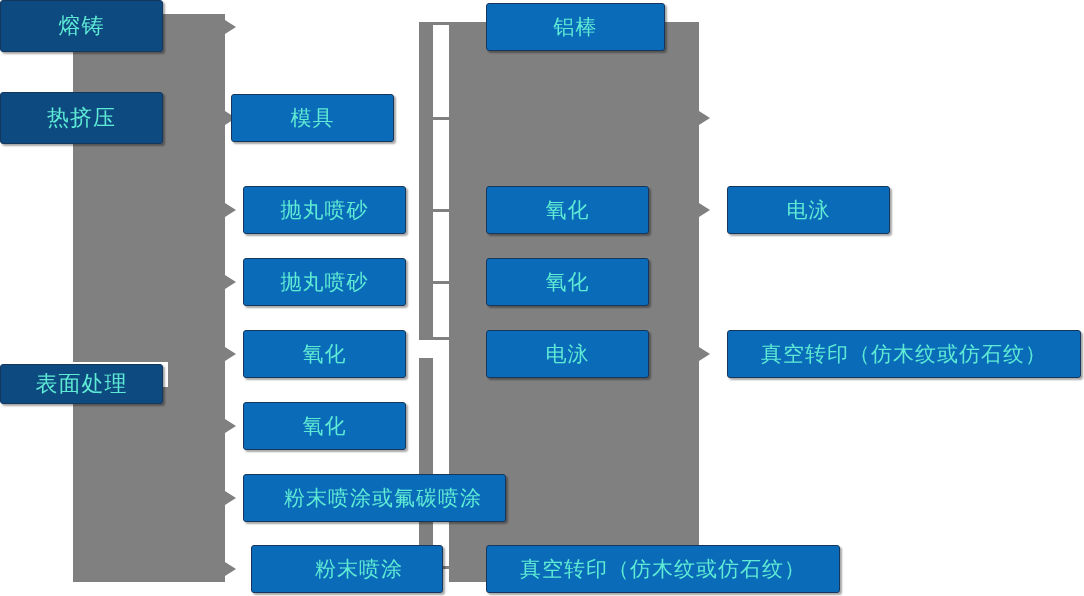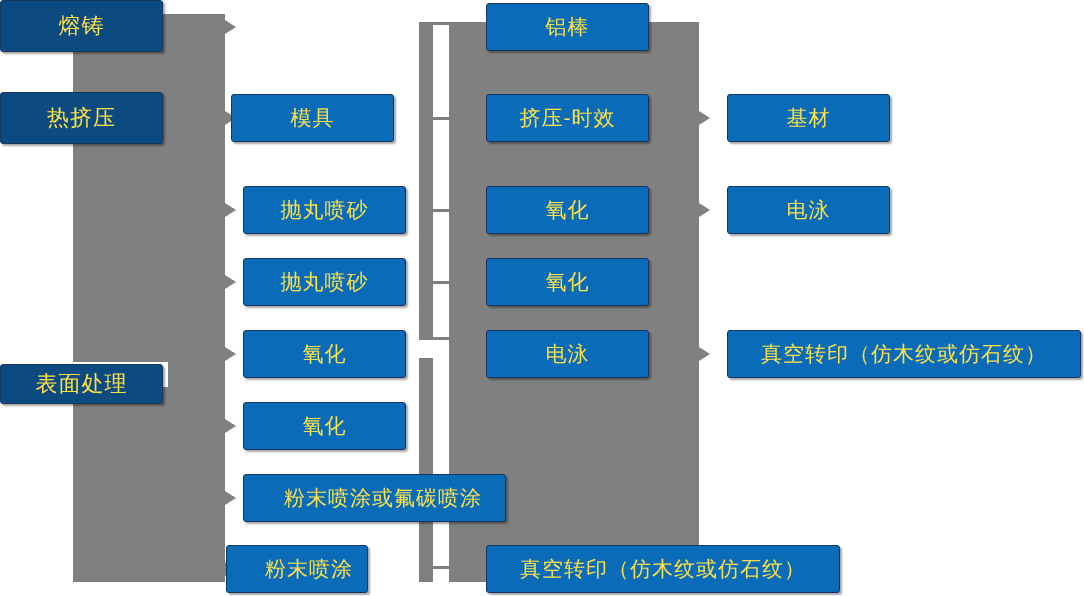--- a/index.html
+++ b/index.html
@@ -34,21 +34,21 @@
     position: absolute;
     background: #808080;
   }
   
   .box {
     position: absolute;
     box-sizing: border-box;
     display: flex;
     align-items: center;
     justify-content: center;
-    color: #fde047;
+    color: #5eead4;
     border: 1.2px solid #17365D;
     border-radius: 3px;
     box-shadow: 2px 2px 2px rgba(0,0,0,0.35);
     letter-spacing: 1px;
     line-height: 1.1;
     white-space: nowrap;
     text-align: center;
     user-select: none;
   }
   .box.dark {
@@ -117,46 +117,40 @@
   </div>
   <div class="box bright" style="left:243px; top:330px; width:163px; height:48px; font-size:21px;">
     <span class="lbl">氧化</span>
   </div>
   <div class="box bright" style="left:243px; top:402px; width:163px; height:48px; font-size:21px;">
     <span class="lbl">氧化</span>
   </div>
   <div class="box bright" style="left:243px; top:474px; width:263px; height:48px; font-size:21px;padding-left:17px;">
     <span class="lbl">粉末喷涂或氟碳喷涂</span>
   </div>
-  <div class="box bright" style="left:226px; top:545px; width:142px; height:48px; font-size:21px;padding-left:24px;">
+  <div class="box bright" style="left:251px; top:545px; width:192px; height:48px; font-size:21px;padding-left:24px;">
     <span class="lbl">粉末喷涂</span>
   </div>
 
-  <div class="box bright" style="left:486px; top:3px; width:163px; height:48px; font-size:21px;">
+  <div class="box bright" style="left:486px; top:3px; width:179px; height:48px; font-size:21px;">
     <span class="lbl">铝棒</span>
-  </div>
-  <div class="box bright" style="left:486px; top:94px; width:163px; height:48px; font-size:21px;">
-    <span class="lbl">挤压-时效</span>
   </div>
   <div class="box bright" style="left:486px; top:186px; width:163px; height:48px; font-size:21px;">
     <span class="lbl">氧化</span>
   </div>
   <div class="box bright" style="left:486px; top:258px; width:163px; height:48px; font-size:21px;">
     <span class="lbl">氧化</span>
   </div>
   <div class="box bright" style="left:486px; top:330px; width:163px; height:48px; font-size:21px;">
     <span class="lbl">电泳</span>
   </div>
   <div class="box bright" style="left:486px; top:545px; width:354px; height:48px; font-size:21px;">
     <span class="lbl">真空转印（仿木纹或仿石纹）</span>
   </div>
 
-  <div class="box bright" style="left:727px; top:94px; width:163px; height:48px; font-size:21px;">
-    <span class="lbl">基材</span>
-  </div>
   <div class="box bright" style="left:727px; top:186px; width:163px; height:48px; font-size:21px;">
     <span class="lbl">电泳</span>
   </div>
   <div class="box bright" style="left:727px; top:330px; width:354px; height:48px; font-size:21px;">
     <span class="lbl">真空转印（仿木纹或仿石纹）</span>
   </div>
 
 </div>
 
 </body></html>

